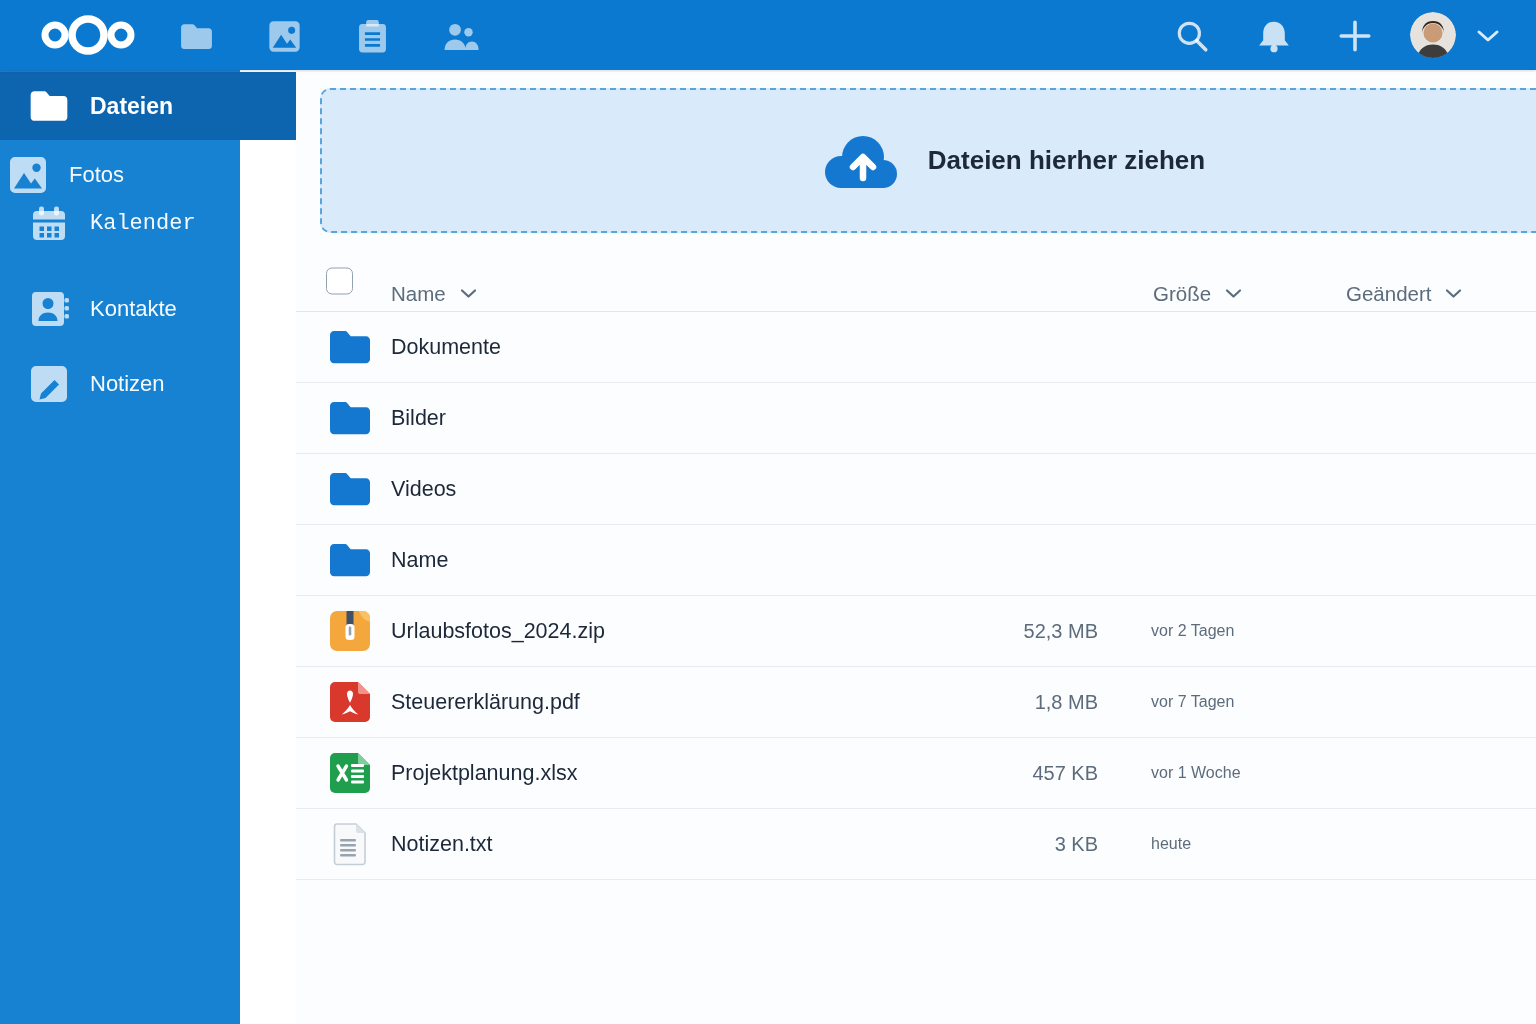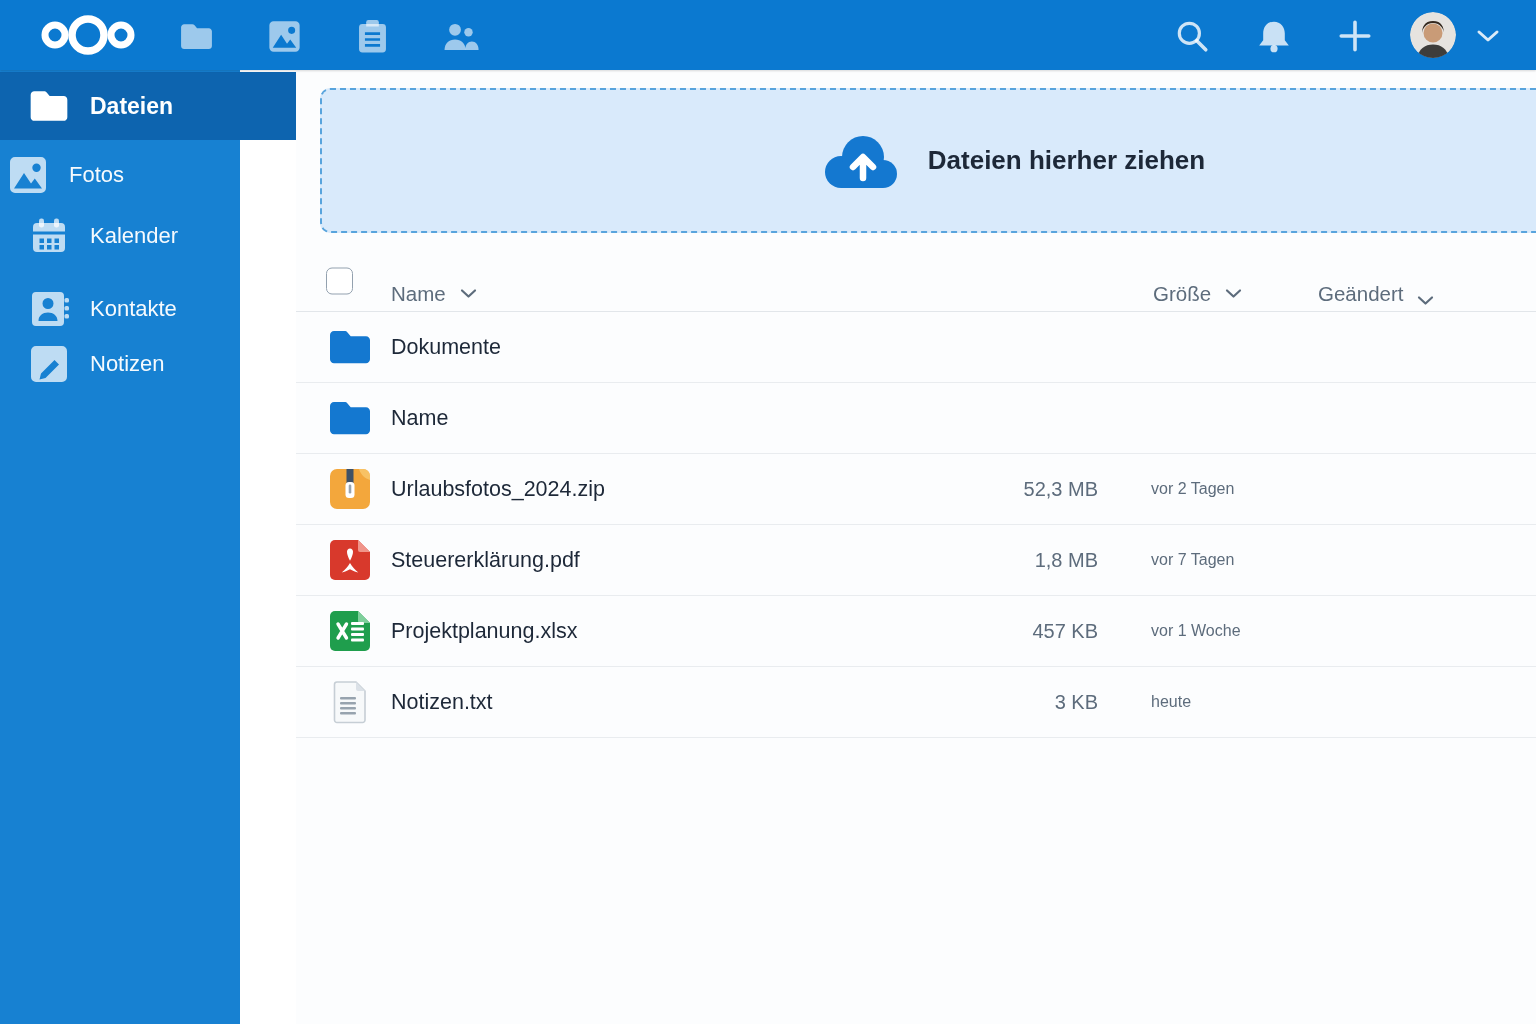--- a/index.html
+++ b/index.html
@@ -36,37 +36,37 @@
   .tb-chevron{position:absolute;left:1476px;top:28px;width:24px;height:16px;cursor:pointer;}
 
   
   .sidebar{position:absolute;left:0;top:70px;width:240px;height:954px;background:var(--sidebar-bg);}
   .side-item{position:absolute;left:0;width:296px;height:67px;display:flex;align-items:center;
     padding-left:27px;cursor:pointer;color:rgba(255,255,255,.96);font-size:22px;}
   .side-item.active{height:68px;background:var(--sidebar-active-bg);font-weight:bold;font-size:23px;color:#fff;}
   .side-icon{width:44px;height:44px;display:flex;align-items:center;justify-content:center;flex:none;}
   .side-icon svg{width:44px;height:44px;}
   .side-label{margin-left:19px;white-space:nowrap;}
-  .si-0{top:2px;} .si-1{top:71px;padding-left:6px;} .si-2{top:132px;} .si-3{top:205px;} .si-4{top:260px;align-items:center;}
+  .si-0{top:2px;} .si-1{top:71px;padding-left:6px;} .si-2{top:120px;font-family:Liberation Mono, monospace;} .si-3{top:205px;} .si-4{top:280px;align-items:center;}
 
   
   .main{position:absolute;left:296px;top:70px;width:1240px;height:954px;background:#fcfdfe;}
 
   .dropzone{position:absolute;left:24px;top:18px;width:1377px;height:145px;border-radius:10px;
     background:var(--dropzone-bg);border:2.5px dashed var(--dropzone-border);
     display:flex;align-items:center;justify-content:center;gap:18px;cursor:pointer;}
   .dz-cloud{width:98px;height:62px;flex:none;}
   .dz-text{font-size:26px;font-weight:600;color:var(--text-dark);}
 
   .listheader{position:absolute;left:0;top:180px;width:1240px;height:62px;border-bottom:1px solid #e2e6ea;}
   .checkbox{position:absolute;left:30px;top:50%;transform:translateY(-50%);width:27px;height:27px;
     border:1.8px solid #93a1af;border-radius:6px;background:#fff;cursor:pointer;}
   .hcell{position:absolute;top:50%;transform:translateY(-50%);display:flex;align-items:center;
     gap:14px;color:var(--text-gray);font-size:20.5px;cursor:pointer;white-space:nowrap;margin-top:13px;}
-  .h-name{left:95px;} .h-size{left:857px;} .h-modified{left:1022px;align-items:flex-end;}
+  .h-name{left:95px;} .h-size{left:857px;} .h-modified{left:1050px;}
   .hcell svg{width:17px;height:11px;stroke:var(--text-gray);}
 
   .rows{position:absolute;left:0;top:242px;width:1240px;}
   .row{position:relative;width:1240px;height:71px;border-bottom:1px solid var(--row-border);cursor:pointer;}
   .ricon{position:absolute;left:30px;top:50%;transform:translateY(-50%);width:48px;height:48px;
     display:flex;align-items:center;justify-content:center;}
   .ricon svg{width:48px;height:48px;}
   .rname{position:absolute;left:95px;top:50%;transform:translateY(-50%);
     font-size:21.5px;color:var(--text-dark);white-space:nowrap;}
   .rsize{position:absolute;right:438px;top:50%;transform:translateY(-50%);
@@ -240,21 +240,41 @@
       <span class="ricon">
           <svg viewBox="0 0 48 40">
             <path fill="var(--accent)" d="M4 8c0-2.2 1.8-4 4-4h10.5c1.2 0 2.3.5 3 1.4l3.2 3.8H40c2.2 0 4 1.8 4 4v19c0 2.2-1.8 4-4 4H8c-2.2 0-4-1.8-4-4z"></path>
           </svg>
         </span>
       <span class="rname">Dokumente</span>
       <span class="rsize"></span>
       <span class="rdate"></span>
     </div>
 
-
+    <div class="row">
+      <span class="ricon">
+          <svg viewBox="0 0 48 40">
+            <path fill="var(--accent)" d="M4 8c0-2.2 1.8-4 4-4h10.5c1.2 0 2.3.5 3 1.4l3.2 3.8H40c2.2 0 4 1.8 4 4v19c0 2.2-1.8 4-4 4H8c-2.2 0-4-1.8-4-4z"></path>
+          </svg>
+        </span>
+      <span class="rname">Bilder</span>
+      <span class="rsize"></span>
+      <span class="rdate"></span>
+    </div>
+
+    <div class="row">
+      <span class="ricon">
+          <svg viewBox="0 0 48 40">
+            <path fill="var(--accent)" d="M4 8c0-2.2 1.8-4 4-4h10.5c1.2 0 2.3.5 3 1.4l3.2 3.8H40c2.2 0 4 1.8 4 4v19c0 2.2-1.8 4-4 4H8c-2.2 0-4-1.8-4-4z"></path>
+          </svg>
+        </span>
+      <span class="rname">Videos</span>
+      <span class="rsize"></span>
+      <span class="rdate"></span>
+    </div>
 
     <div class="row">
       <span class="ricon">
           <svg viewBox="0 0 48 40">
             <path fill="var(--accent)" d="M4 8c0-2.2 1.8-4 4-4h10.5c1.2 0 2.3.5 3 1.4l3.2 3.8H40c2.2 0 4 1.8 4 4v19c0 2.2-1.8 4-4 4H8c-2.2 0-4-1.8-4-4z"></path>
           </svg>
         </span>
       <span class="rname">Name</span>
       <span class="rsize"></span>
       <span class="rdate"></span>

